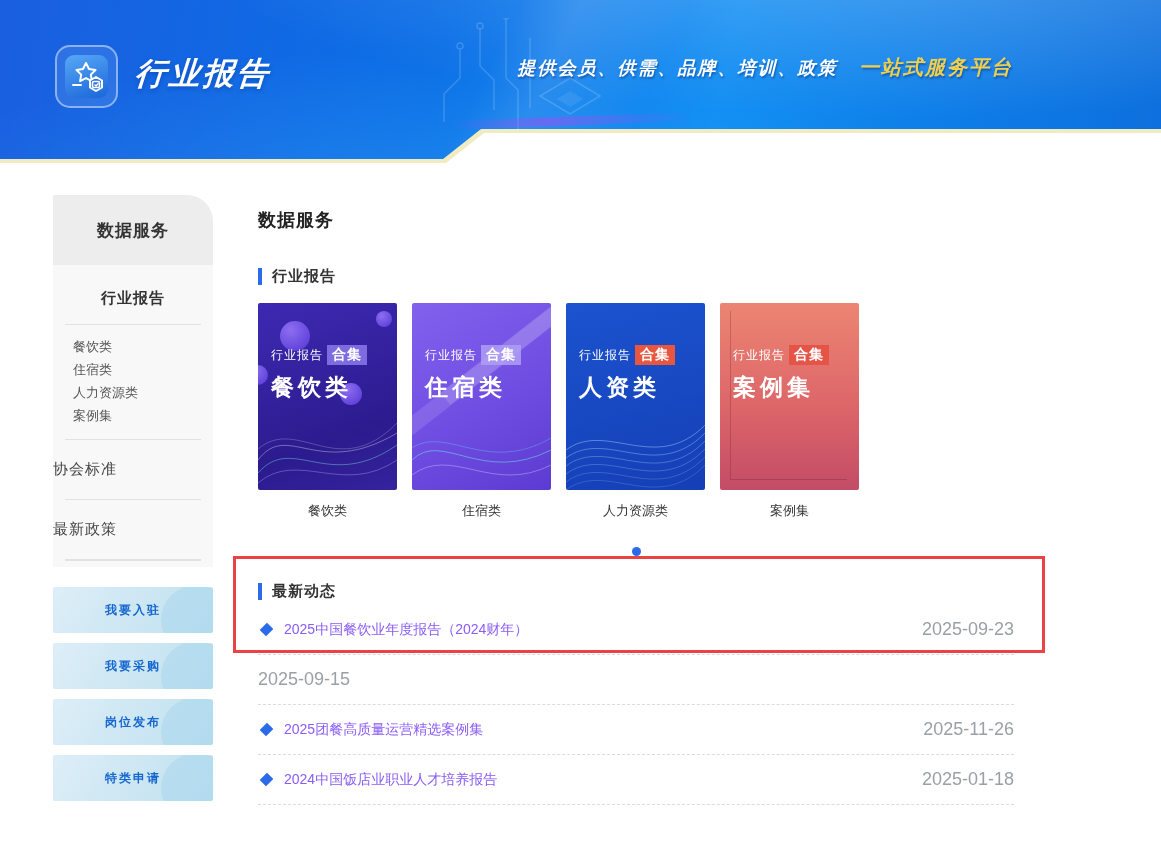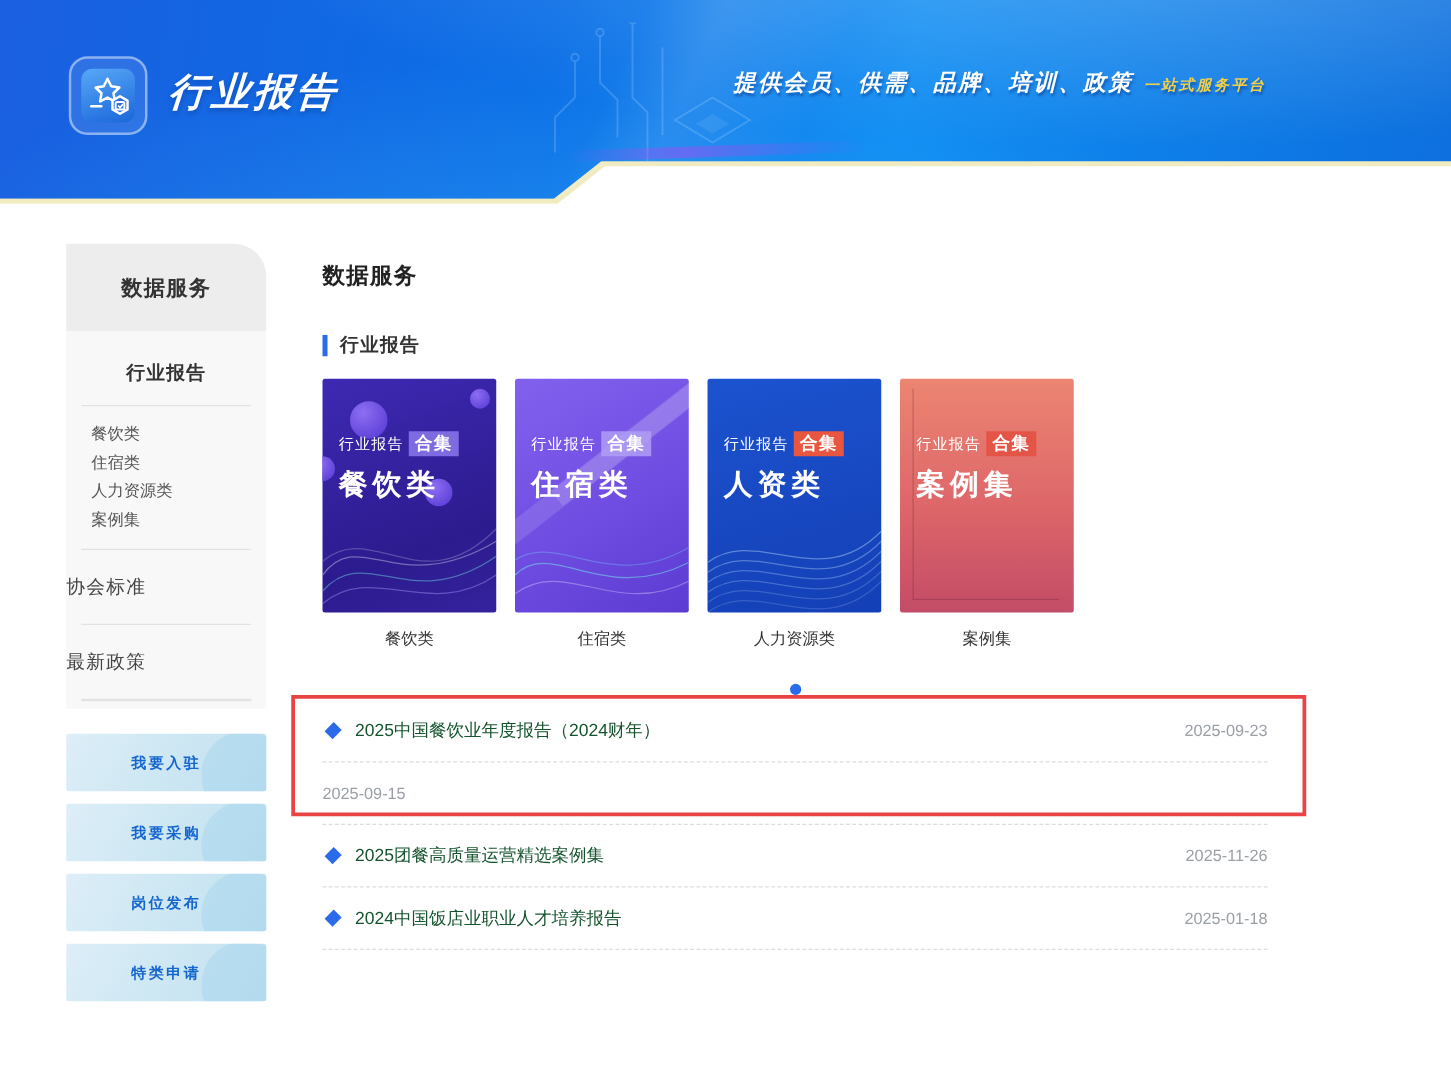--- a/index.html
+++ b/index.html
@@ -34,21 +34,21 @@
   .logo-inner svg { position:absolute; inset:0; }
 
   .hdr-title { position:absolute; left:135px; top:53px; color:#fff;
     font-size:31px; font-weight:bold; font-style:italic; transform:skewX(-4deg);
     letter-spacing:3px; text-shadow:0 2px 4px rgba(0,40,120,.35); }
 
   .slogan { position:absolute; right:148px; top:54px; white-space:nowrap;
     font-family:"Liberation Serif", serif; font-weight:bold; font-style:italic;
     font-size:18px; letter-spacing:2px; text-shadow:1px 2px 2px rgba(0,40,120,.45); }
   .slogan .w { color:#ffffff; }
-  .slogan .y { color:#f0d04a; font-size:12px; margin-left:2px; }
+  .slogan .y { color:#f0d04a; font-size:20px; margin-left:15px; }
 
   
   .sidebar { position:absolute; left:53px; top:195px; width:160px; }
   .sb-head { height:70px; background:#ededed; border-radius:0 26px 0 0;
     display:flex; align-items:center; justify-content:center;
     font-size:17px; font-weight:bold; color:#333; letter-spacing:1px; }
   .sb-panel { background:#f8f8f8; padding:16px 0 6px 0; }
   .sb-active { text-align:center; font-size:15px; font-weight:bold; color:#333;
     padding:8px 0 16px 0; letter-spacing:1px; cursor:pointer; }
   .sb-hr { border:none; border-top:1px solid #e2e2e2; margin:0 12px; }
@@ -102,22 +102,22 @@
   .carousel { margin-top:27px; display:flex; justify-content:center; }
   .dot { width:9px; height:9px; border-radius:50%; background:#2b6bea; cursor:pointer; }
 
   .news-head { margin-top:26px; }
   .news-list { margin-top:4px; }
   .news-row { height:50px; display:flex; align-items:center; justify-content:space-between;
     border-bottom:1px dashed #dcdcdc; cursor:pointer; }
   .news-left { display:flex; align-items:center; }
   .diamond { width:9px; height:9px; background:#2b6bea; transform:rotate(45deg) scaleY(1.15);
     margin:0 13px 0 4px; flex:none; }
-  .news-title { font-size:14px; color:#14532d; }
-  .news-date { font-size:13px; color:#9aa0a6; }
+  .news-title { font-size:14px; color:#8b5cf6; }
+  .news-date { font-size:18px; color:#9aa0a6; }
 
   
   .anno { position:absolute; left:233px; top:556px; width:812px; height:97px;
     border:3px solid #ea4343; z-index:9; pointer-events:none; }
 </style>
 </head>
 <body>
 
 <div class="hdr">
   <div class="hdr-cream"></div>
@@ -264,20 +264,24 @@
     <div>餐饮类</div>
     <div>住宿类</div>
     <div>人力资源类</div>
     <div>案例集</div>
   </div>
 
   <div class="carousel">
     <span class="dot"></span>
   </div>
 
+  <div class="sec-head news-head">
+    <div class="sec-bar"></div>
+    <div class="sec-label">最新动态</div>
+  </div>
 
   <div class="news-list">
     <div class="news-row">
       <div class="news-left">
         <span class="diamond"></span>
         <span class="news-title">2025中国餐饮业年度报告（2024财年）</span>
       </div>
       <span class="news-date">2025-09-23</span>
     </div>
     <div class="news-row">

